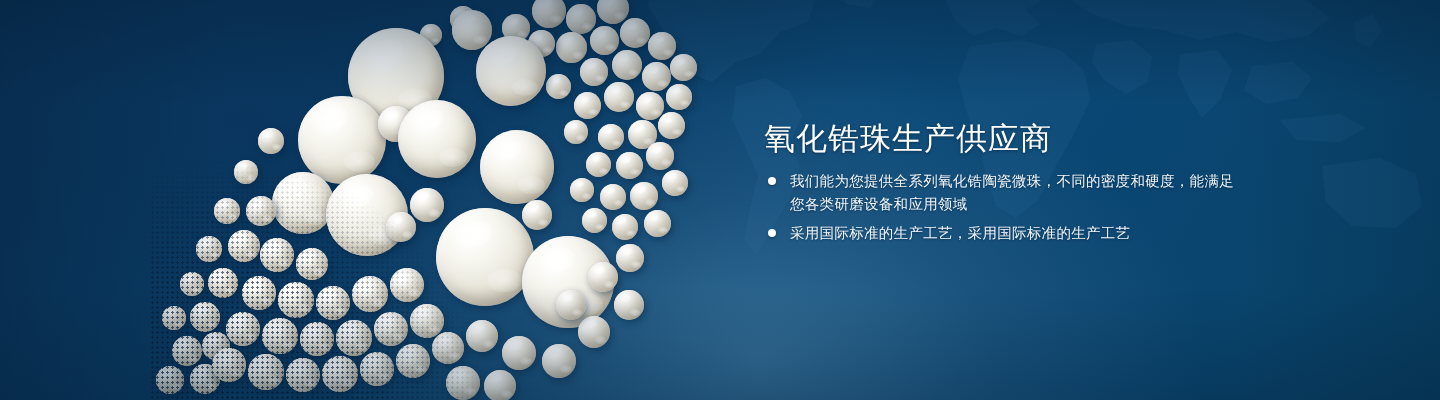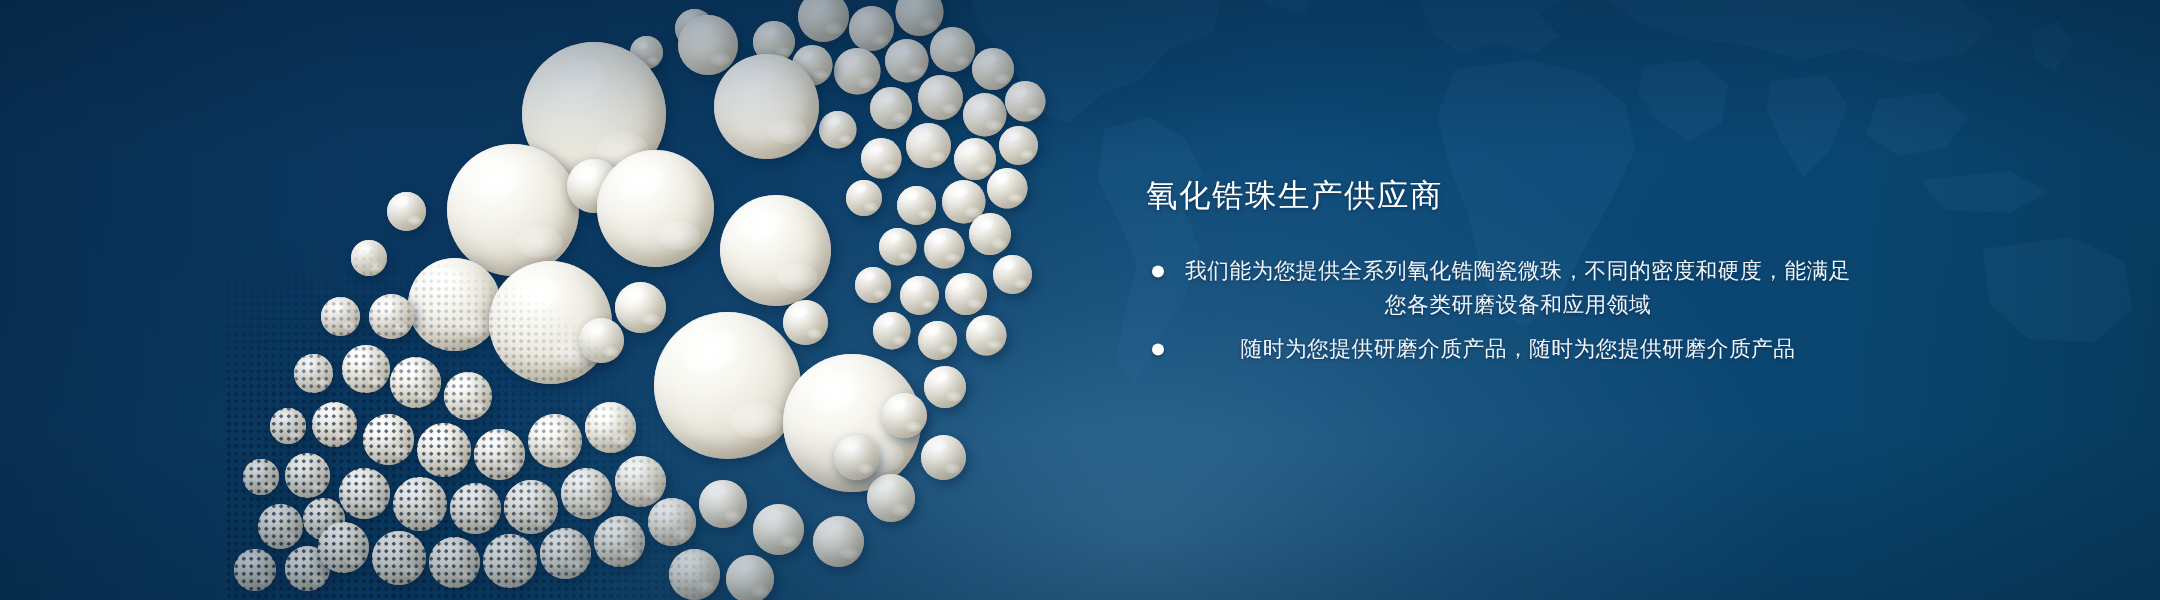--- a/index.html
+++ b/index.html
@@ -76,27 +76,27 @@
     content:""; position:absolute;
     left:52%; top:62%; width:36%; height:24%;
     border-radius:50%;
     background:radial-gradient(ellipse at 50% 50%, rgba(255,255,255,0.50) 0%, rgba(255,255,255,0) 100%);
   }
 
   
   .copy { position:absolute; left:764px; top:0; width:470px; }
 
   .headline {
-    position:absolute; top:112px; left:0;
-    font-size:21px; line-height:38px; letter-spacing:1px;
+    position:absolute; top:120px; left:0;
+    font-size:31px; line-height:38px; letter-spacing:1px;
     color:#ffffff; font-weight:400; white-space:nowrap;
     text-shadow:0 1px 3px rgba(3,26,50,0.55);
   }
 
-  .bullets { position:absolute; top:170px; left:0; width:470px;text-align:center; }
+  .bullets { position:absolute; top:170px; left:0; width:470px; }
 
   .bullet { position:relative; padding-left:26px; margin-bottom:6px; }
   .bullet .dot {
     position:absolute; left:4px; top:7px;
     width:8px; height:8px; border-radius:50%;
     background:#ffffff;
     box-shadow:0 1px 2px rgba(3,26,50,0.5);
   }
   .bullet .txt {
     display:block;
@@ -249,18 +249,18 @@
   <div class="copy">
     <div class="headline">氧化锆珠生产供应商</div>
 
     <div class="bullets">
       <div class="bullet">
         <span class="dot"></span>
         <span class="txt">我们能为您提供全系列氧化锆陶瓷微珠，不同的密度和硬度，能满足您各类研磨设备和应用领域</span>
       </div>
       <div class="bullet">
         <span class="dot"></span>
-        <span class="txt">随时为您提供研磨介质产品，随时为您提供研磨介质产品</span>
+        <span class="txt">采用国际标准的生产工艺，采用国际标准的生产工艺</span>
       </div>
     </div>
   </div>
 
 </div>
 
 </body></html>

